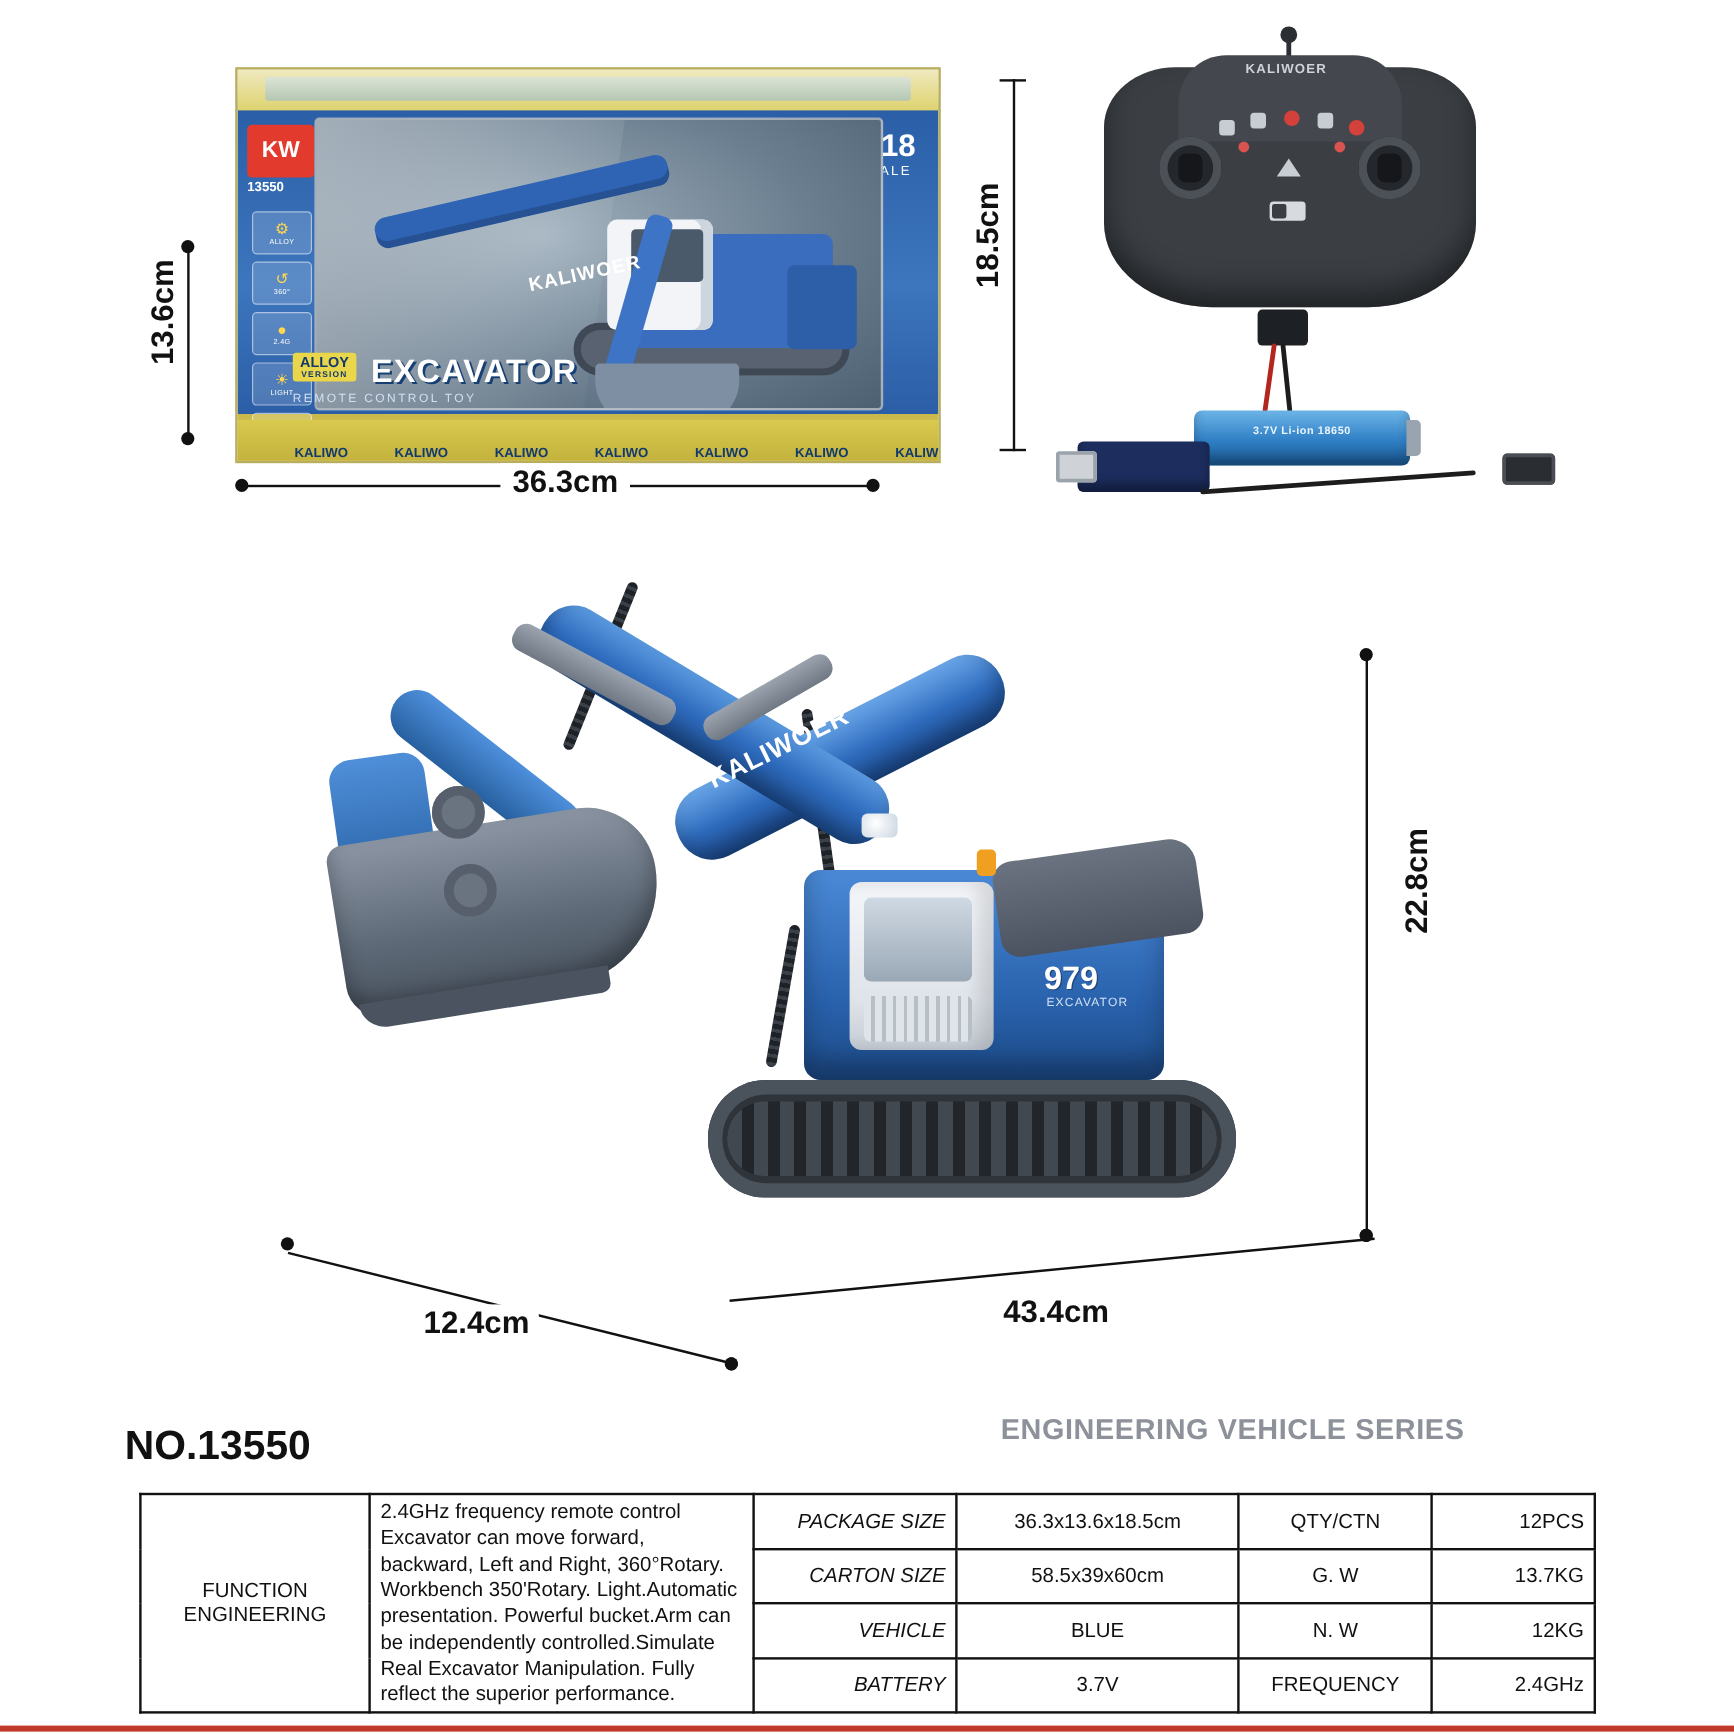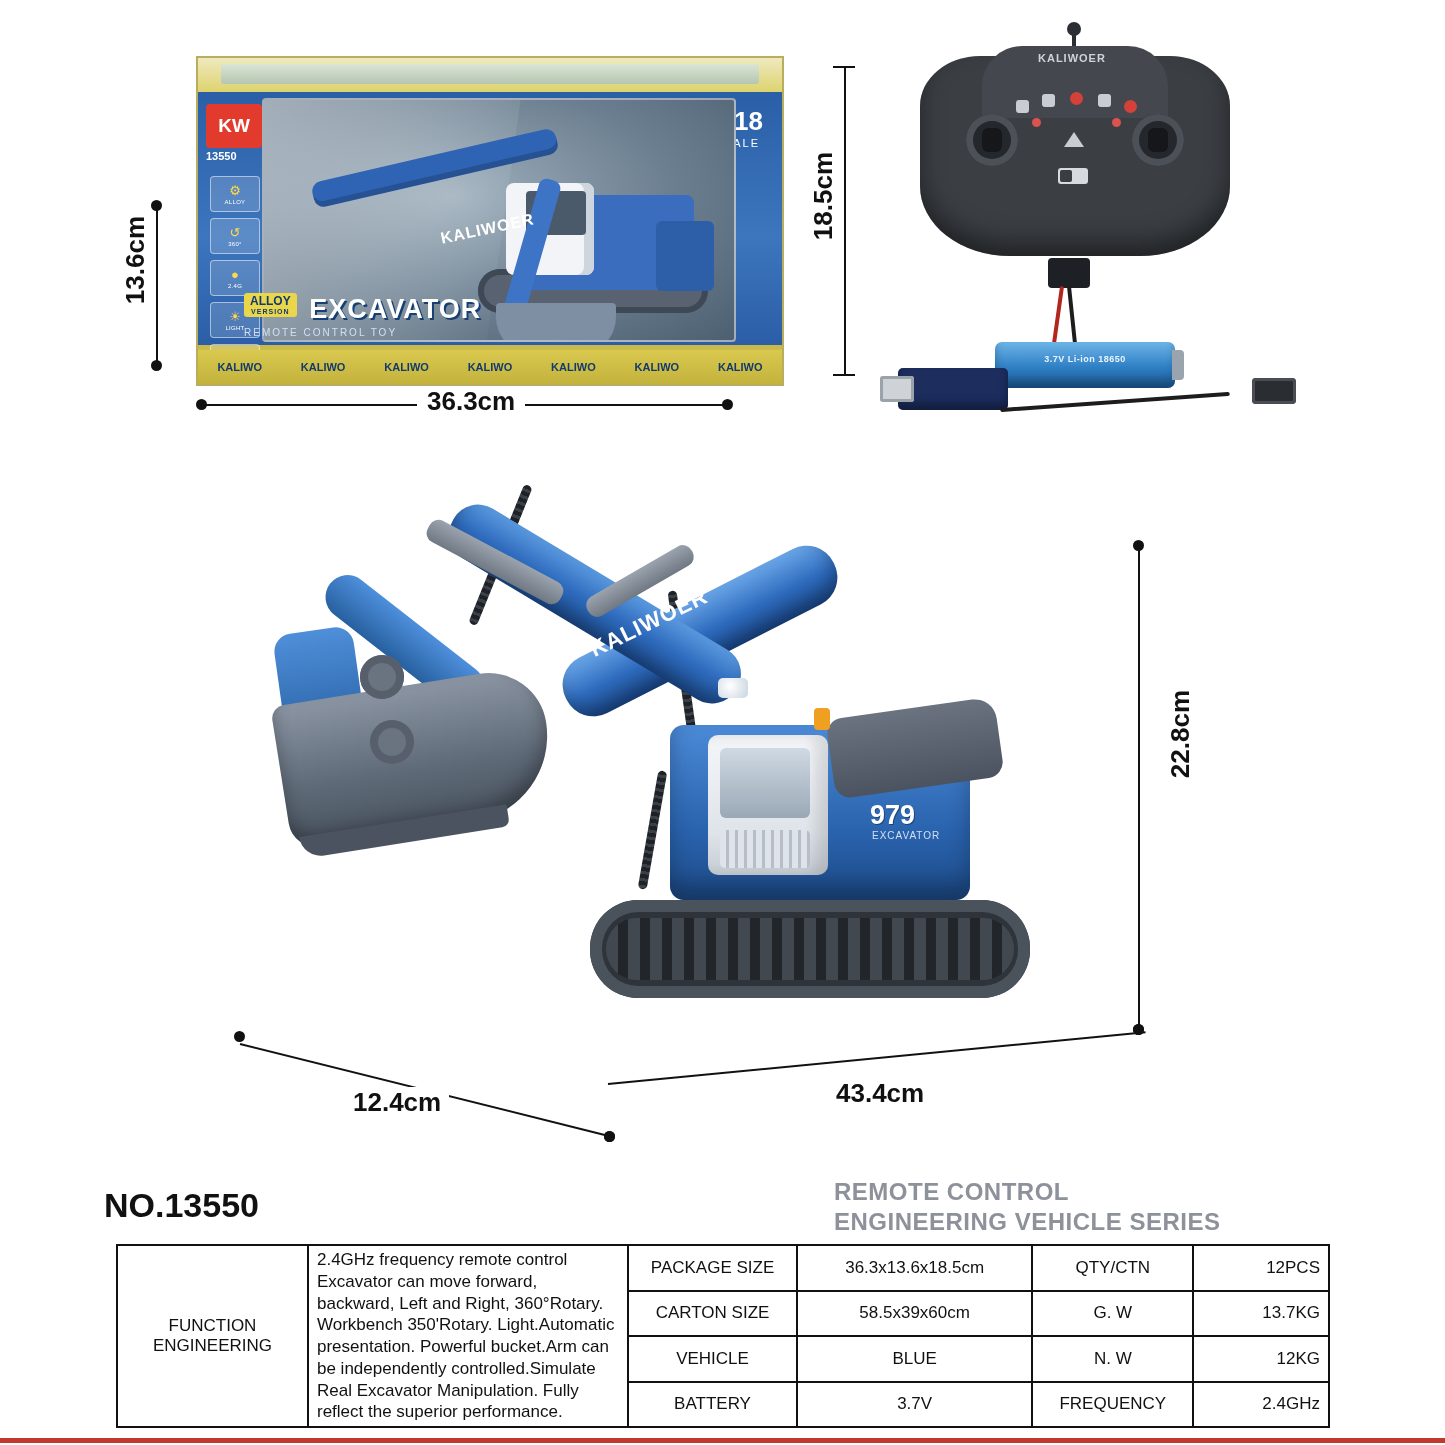--- a/index.html
+++ b/index.html
@@ -65,21 +65,21 @@
     color:#ffd84d;font-size:13px;line-height:1;}
   .feat span.lbl{font-size:6px;color:#fff;margin-top:2px;letter-spacing:.3px;}
   .pkg-title{position:absolute;left:46px;bottom:46px;color:#fff;}
   .pkg-title .alloy{display:inline-block;background:#e9d64b;color:#123a6e;font-size:12px;font-weight:bold;
     padding:2px 6px;border-radius:3px;line-height:1.05;text-align:center;}
   .pkg-title .alloy small{display:block;font-size:7px;letter-spacing:1px;}
   .pkg-title .exca{display:inline-block;margin-left:8px;font-size:27px;font-weight:bold;letter-spacing:1px;
     color:#fff;text-shadow:2px 2px 0 #163f74;vertical-align:middle;}
   .pkg-title .sub{font-size:10px;letter-spacing:2px;color:#cfe0f3;margin-top:2px;}
   .pkg-footer{position:absolute;left:0;bottom:0;width:100%;height:34px;
-    background:linear-gradient(180deg,#d9c94f,#c3b23c);display:flex;align-items:center;}
+    background:linear-gradient(180deg,#d9c94f,#c3b23c);display:flex;align-items:flex-end;padding-left:28px;}
   .pkg-footer .fb{flex:1;text-align:center;font-size:11px;font-weight:bold;color:#123a6e;}
 
   
   .remote{position:absolute;left:920px;top:28px;width:310px;height:250px;}
   .remote-body{position:absolute;left:0;top:28px;width:310px;height:200px;background:#3b3f44;
     border-radius:60px 60px 90px 90px / 50px 50px 70px 70px;box-shadow:inset 0 -14px 24px rgba(0,0,0,.45);}
   .remote-top{position:absolute;left:62px;top:18px;width:186px;height:72px;background:#44484e;border-radius:40px 40px 0 0;}
   .ant{position:absolute;left:152px;top:0;width:4px;height:34px;background:#2b2e32;}
   .ant:before{content:"";position:absolute;left:-5px;top:-6px;width:14px;height:14px;border-radius:50%;background:#2b2e32;}
   .stick{position:absolute;width:52px;height:52px;border-radius:50%;background:#24272b;
@@ -169,21 +169,21 @@
   .e-hose.h3{left:398px;top:300px;width:9px;height:120px;transform:rotate(10deg);}
 
   
   .no-title{position:absolute;left:104px;top:1186px;font-size:34px;font-weight:bold;color:#111;}
   .series{position:absolute;left:834px;top:1177px;color:#8d9199;font-size:24px;font-weight:bold;line-height:1.25;
     letter-spacing:.5px;}
   table.spec{position:absolute;left:116px;top:1244px;width:1214px;border-collapse:collapse;}
   table.spec td{border:2px solid #111;padding:3px 8px;font-size:17px;color:#111;vertical-align:middle;}
   td.fn-label{width:186px;text-align:center;font-size:19px;}
   td.fn-text{width:340px;font-size:14.5px;line-height:1.28;padding:6px 10px;}
-  td.k{width:168px;text-align:center;font-size:16px;}
+  td.k{width:168px;text-align:right;font-size:16px;font-style:italic;}
   td.v{width:236px;text-align:center;font-size:18px;}
   td.k2{width:152px;text-align:center;font-size:16px;}
   td.v2{width:132px;text-align:right;font-size:18px;}
   .redline{position:absolute;left:0;top:1438px;width:1445px;height:5px;background:#c0392b;}
 </style>
 </head>
 <body>
 
 <div class="page">
 
@@ -351,21 +351,20 @@
 
   <div>
     <div class="dline-h" style="left:240px;top:1043px;width:378px;transform:rotate(14deg);transform-origin:left center;"></div>
     <div class="dot" style="left:234px;top:1031px;"></div>
     <div class="dot" style="left:604px;top:1131px;"></div>
     <div class="dim-label" style="position:absolute;left:345px;top:1087px;font-size:26px;background:#fff;padding:0 8px;">12.4cm</div>
   </div>
 
   <div class="no-title">NO.13550</div>
   <div class="series">
-    <div>REMOTE CONTROL</div>
     <div>ENGINEERING VEHICLE SERIES</div>
   </div>
 
   <table class="spec">
     <tbody>
         <tr>
       <td class="fn-label" rowspan="4">
         <div>FUNCTION</div>
         <div>ENGINEERING</div>
       </td>

